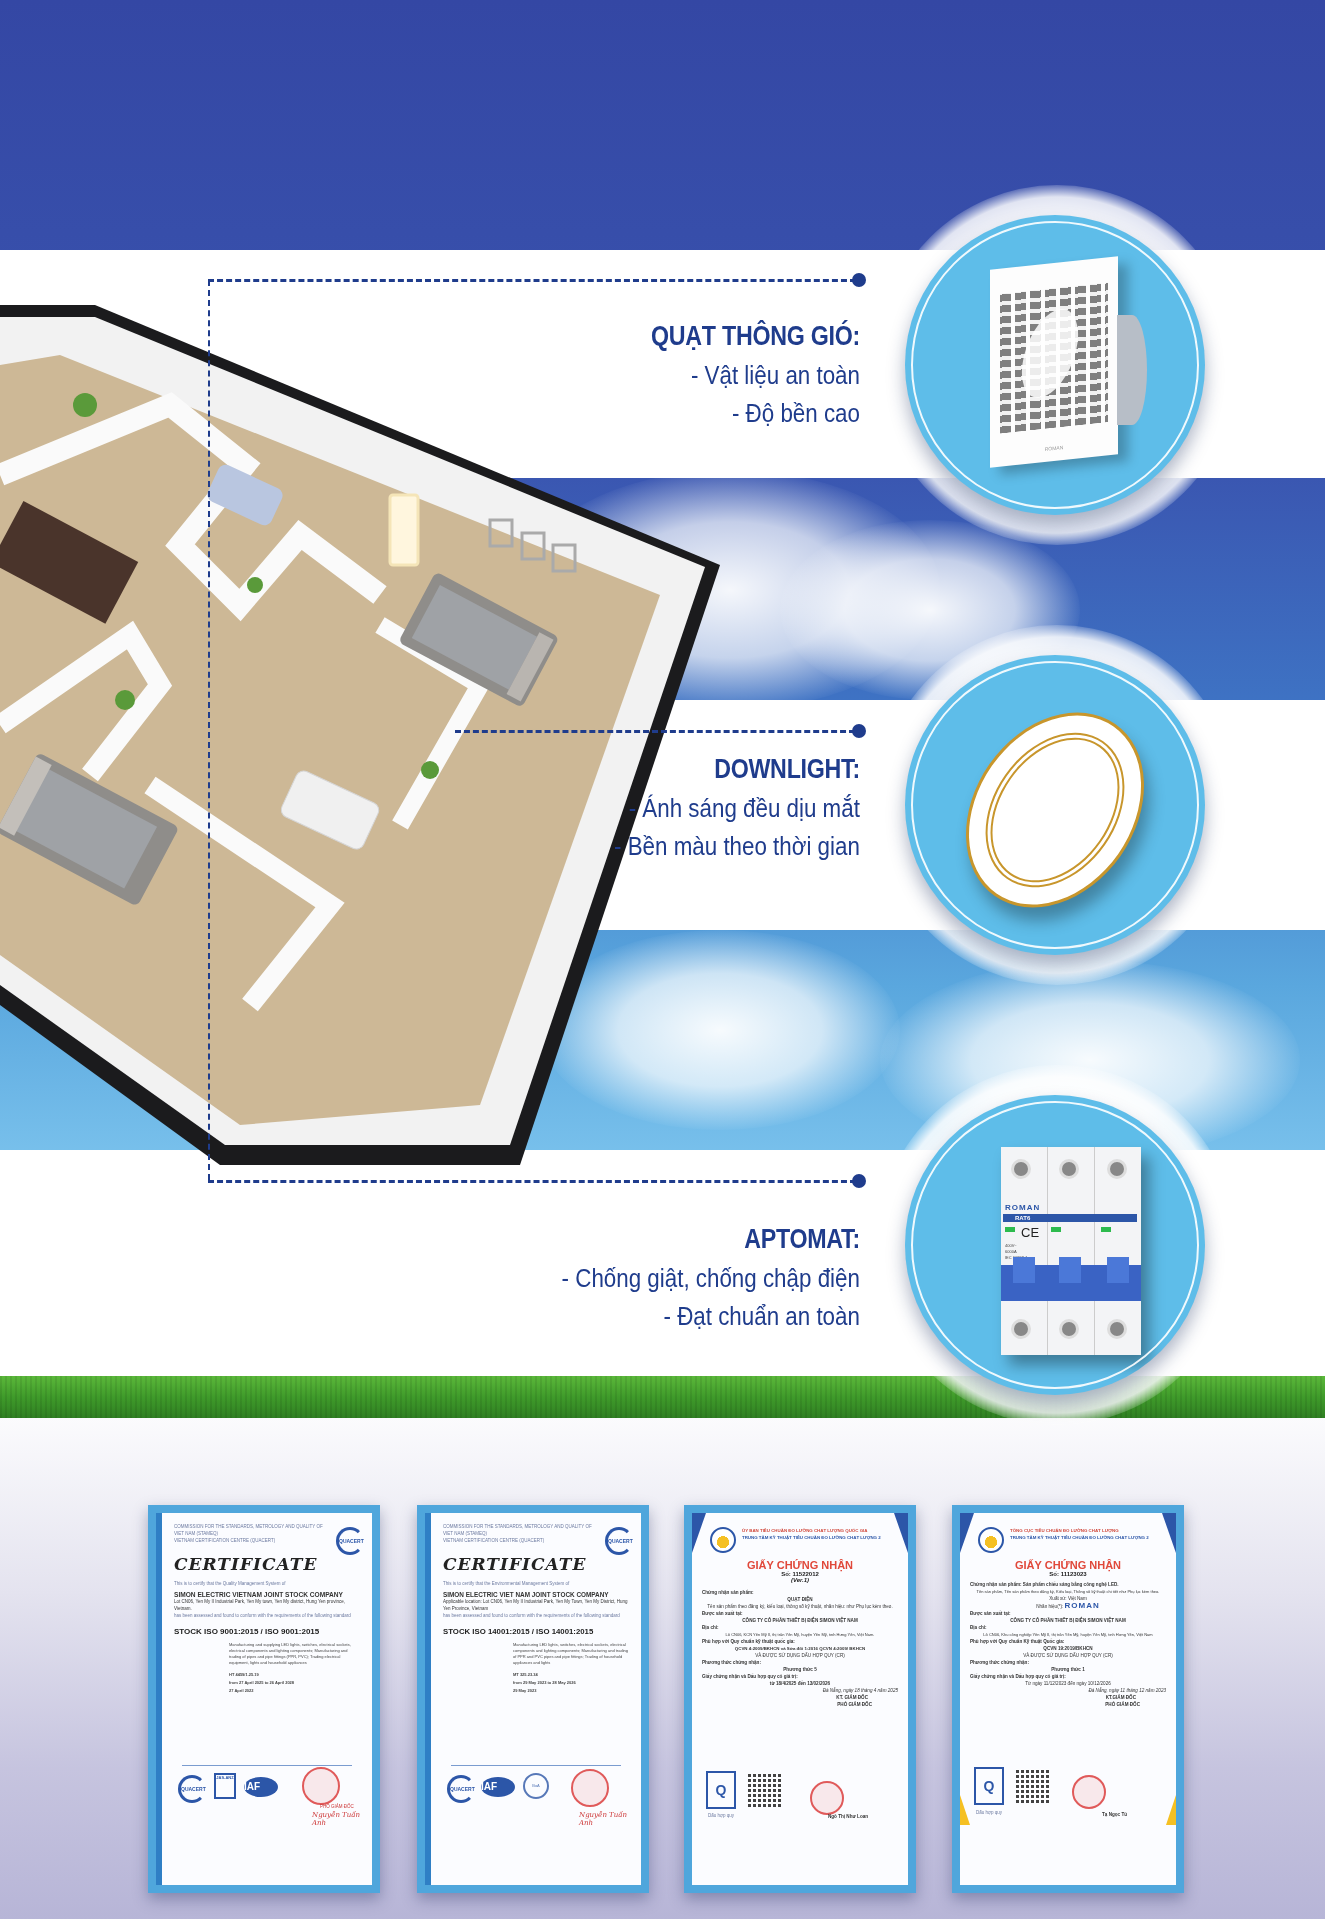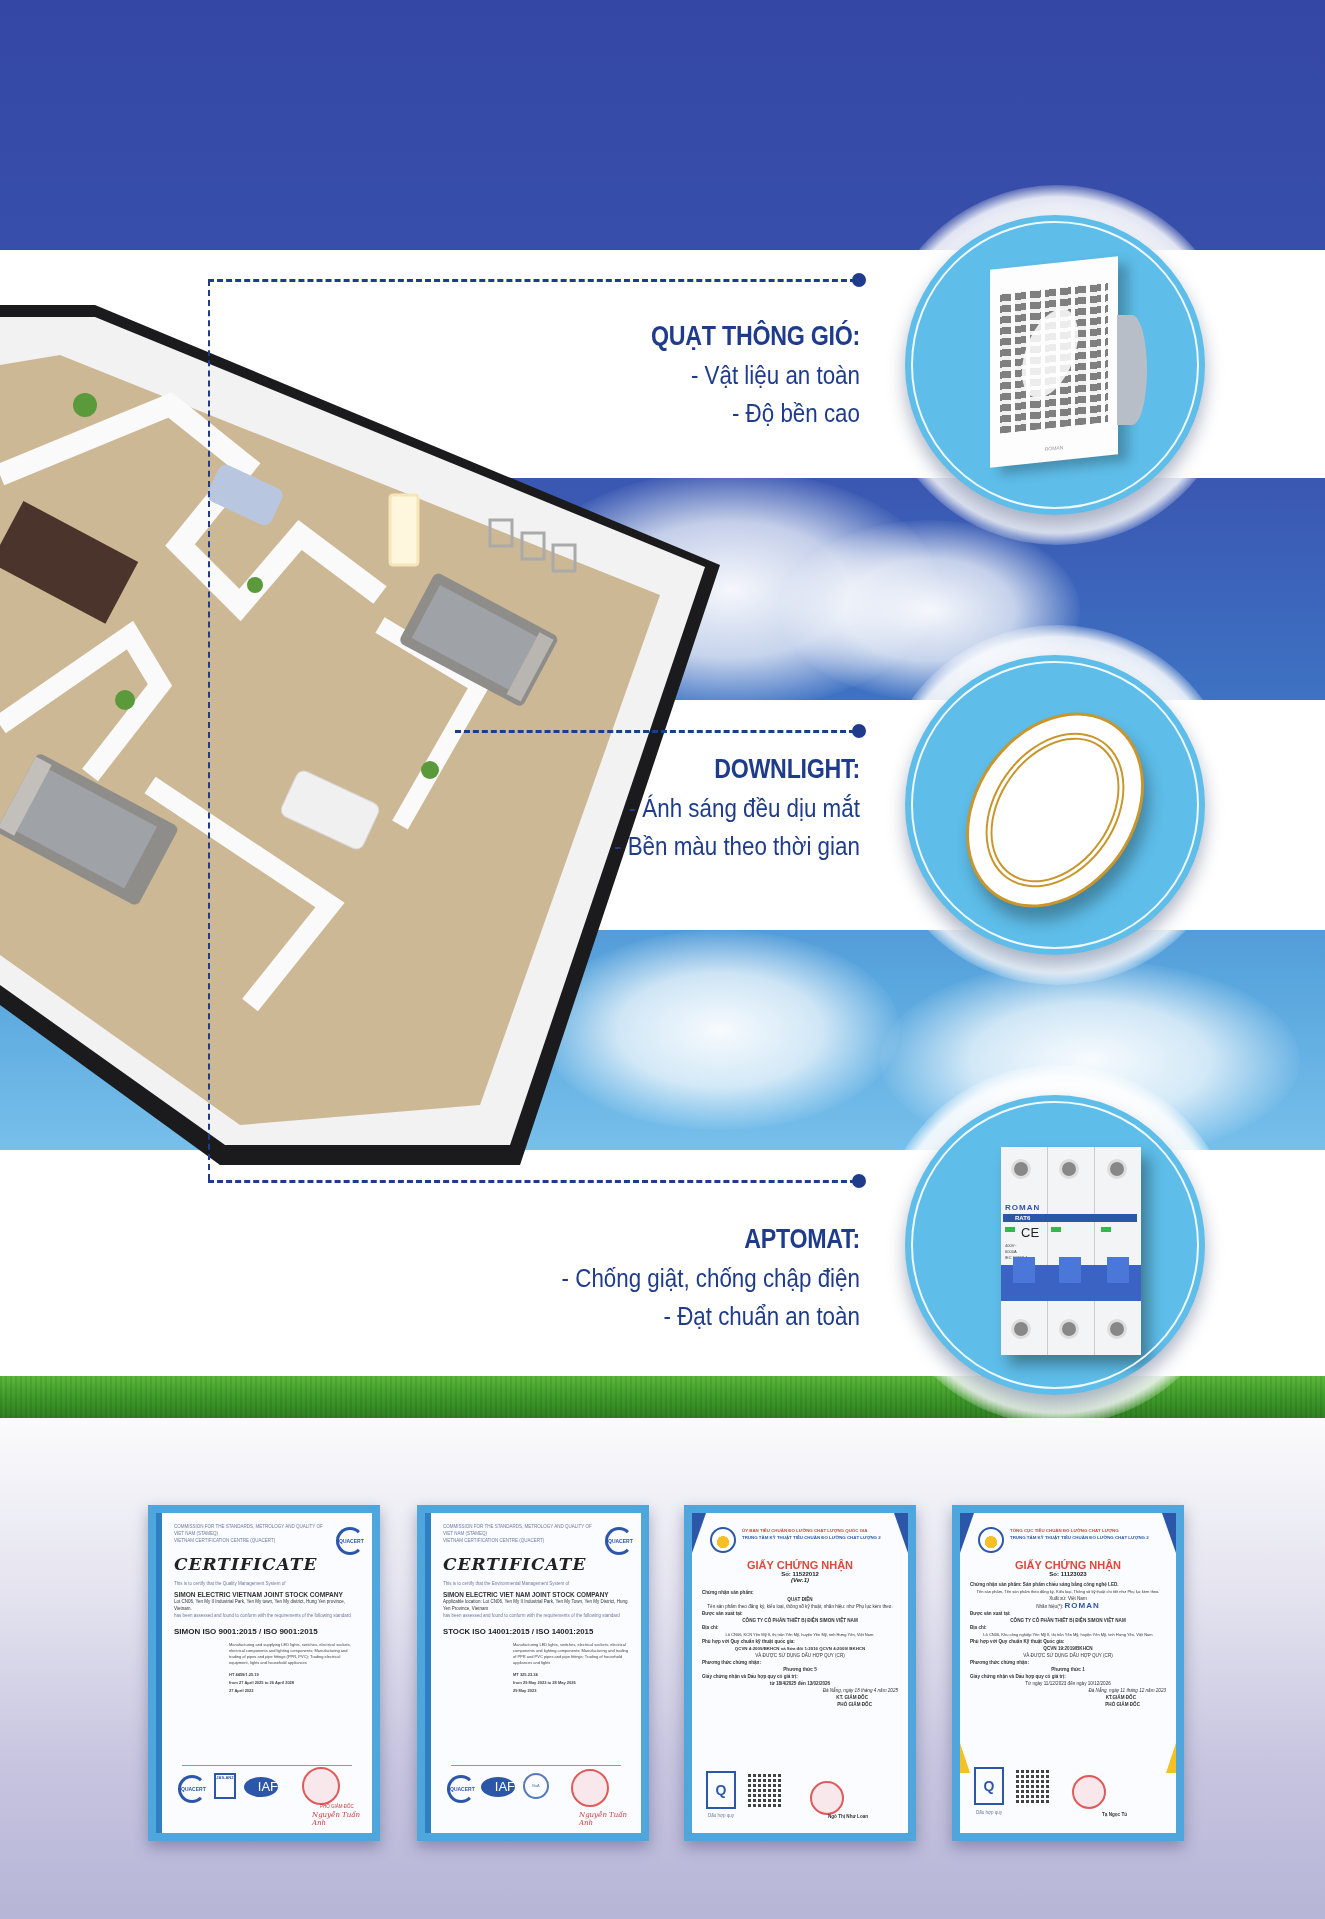--- a/index.html
+++ b/index.html
@@ -37,41 +37,41 @@
   .feature .line { font-size: 26px; line-height: 38px; transform: scaleX(.86); transform-origin: right; white-space: nowrap; }
 
   
   .halo { position: absolute; width: 360px; height: 360px; border-radius: 50%;
     background: radial-gradient(circle, rgba(255,255,255,1) 55%, rgba(255,255,255,.85) 66%, rgba(255,255,255,0) 72%); }
   .circle { position: absolute; width: 300px; height: 300px; border-radius: 50%;
     background: #5ebde9; box-shadow: 0 10px 18px rgba(20,40,90,.35); overflow: hidden; }
   .circle::after { content: ""; position: absolute; inset: 6px; border-radius: 50%; border: 2px solid rgba(255,255,255,.9); }
 
   
-  .cert { position: absolute; top: 1505px; width: 232px; height: 336px; background: #4fa6dc; padding: 8px;
+  .cert { position: absolute; top: 1505px; width: 232px; height: 388px; background: #4fa6dc; padding: 8px;
     box-shadow: 0 6px 14px rgba(30,40,90,.35); }
   .cert-inner { width: 100%; height: 100%; background: #fbfcff; position: relative; overflow: hidden; padding: 10px 12px; }
   .cert-inner.iso { border-left: 6px solid #2f7fc5; }
   .tiny { font-size: 4.5px; color: #6c7aa0; line-height: 7px; }
   .cert-title { font-family: "DejaVu Serif", serif; font-weight: 700; font-style: italic; font-size: 17px; color: #222; letter-spacing: 1px; margin-top: 10px; }
   .cert-company { font-size: 7.2px; font-weight: 700; color: #333; margin-top: 12px; white-space: nowrap; }
   .cert-std { font-size: 9px; font-weight: 700; color: #222; margin-top: 8px; white-space: nowrap; }
   .cert-block { font-size: 4px; color: #444; line-height: 6px; margin-top: 6px; }
   .gcn-title { font-size: 11px; font-weight: 700; color: #e0483a; text-align: center; margin-top: 6px; }
   .gcn-no { font-size: 6px; font-weight: 700; color: #222; text-align: center; }
   .gcn-line { font-size: 4.6px; color: #333; line-height: 7px; }
   .gcn-line.b { font-weight: 700; }
   .gcn-line.c { text-align: center; }
   .seal { position: absolute; border-radius: 50%; border: 2px solid #e05a5a; background: rgba(230,90,90,.12); }
   .qr { position: absolute; width: 34px; height: 34px;
     background: repeating-linear-gradient(0deg,#222 0 3px,#fff 3px 5px), #fff; opacity:.85;
     -webkit-mask: repeating-linear-gradient(90deg,#000 0 3px,transparent 3px 5px); }
   .qt-badge { position: absolute; width: 30px; height: 38px; border: 2px solid #2c56a8; color: #2c56a8; font-size: 14px; font-weight: 700; text-align: center; line-height: 34px; }
   .logo-ring { position: absolute; width: 28px; height: 28px; border-radius: 50%; border: 3px solid #2c56a8; border-right-color: transparent; color: #2c56a8; font-size: 5px; font-weight: 700; text-align: center; line-height: 22px; }
-  .iaf { position: absolute; width: 34px; height: 20px; border-radius: 50%; background: #2c56a8; color: #fff; font-size: 13px; font-weight: 400; text-align: right; line-height: 20px; }
+  .iaf { position: absolute; width: 34px; height: 20px; border-radius: 50%; background: #2c56a8; color: #fff; font-size: 10px; font-weight: 700; text-align: left; line-height: 20px; }
   .gcn-logo { position: absolute; width: 26px; height: 26px; border-radius: 50%; border: 2px solid #2c56a8;
     background: radial-gradient(circle at 50% 60%, #f5c023 0 35%, #fff 36%); }
   .corner-tri { position: absolute; width: 0; height: 0; }
 </style>
 </head>
 <body>
 
 <div class="bg-top"></div>
 <div class="cloud" style="left:520px;top:470px;width:420px;height:240px;"></div>
 <div class="cloud" style="left:780px;top:520px;width:300px;height:180px;"></div>
@@ -205,21 +205,21 @@
 <div class="cert" style="left:148px;">
   <div class="cert-inner iso">
     <div class="tiny" style="width:150px;">COMMISSION FOR THE STANDARDS, METROLOGY AND QUALITY OF VIET NAM (STAMEQ)</div>
     <div class="tiny">VIETNAM CERTIFICATION CENTRE (QUACERT)</div>
     <div class="logo-ring" style="right:8px;top:14px;">QUACERT</div>
     <div class="cert-title">CERTIFICATE</div>
     <div class="tiny" style="margin-top:6px;">This is to certify that the Quality Management System of</div>
     <div class="cert-company" style="font-size:6.6px;margin-top:4px;">SIMON ELECTRIC VIETNAM JOINT STOCK COMPANY</div>
     <div class="tiny" style="color:#333;">Lot CN06, Yen My II Industrial Park, Yen My town, Yen My district, Hung Yen province, Vietnam.</div>
     <div class="tiny">has been assessed and found to conform with the requirements of the following standard</div>
-    <div class="cert-std" style="font-size:8px;">SIMON ISO 9001:2015 / ISO 9001:2015</div>
+    <div class="cert-std" style="font-size:8px;">STOCK ISO 9001:2015 / ISO 9001:2015</div>
     <div class="cert-block" style="padding-left:55px;">Manufacturing and supplying LED lights, switches, electrical sockets, electrical components and lighting components; Manufacturing and trading of pipes and pipe fittings (PPR, PVC); Trading electrical equipment, lights and household appliances</div>
     <div class="cert-block" style="padding-left:55px;font-weight:700;">HT 4459/1.25.19</div>
     <div class="cert-block" style="padding-left:55px;font-weight:700;margin-top:2px;">from 27 April 2025 to 26 April 2028</div>
     <div class="cert-block" style="padding-left:55px;font-weight:700;margin-top:2px;">27 April 2022</div>
     <div style="position:absolute;left:20px;right:20px;top:252px;height:1px;background:#7a9cd0;"></div>
     <div class="logo-ring" style="left:16px;top:262px;">QUACERT</div>
     <div style="position:absolute;left:52px;top:260px;font-size:4px;font-weight:700;color:#2c56a8;width:22px;height:26px;border:2px solid #2c56a8;text-align:center;">JAS-ANZ</div>
     <div class="iaf" style="left:82px;top:264px;">IAF</div>
     <div class="seal" style="left:140px;top:254px;width:38px;height:38px;"></div>
     <div class="tiny" style="position:absolute;left:158px;top:290px;color:#c33;">PHÓ GIÁM ĐỐC</div>

